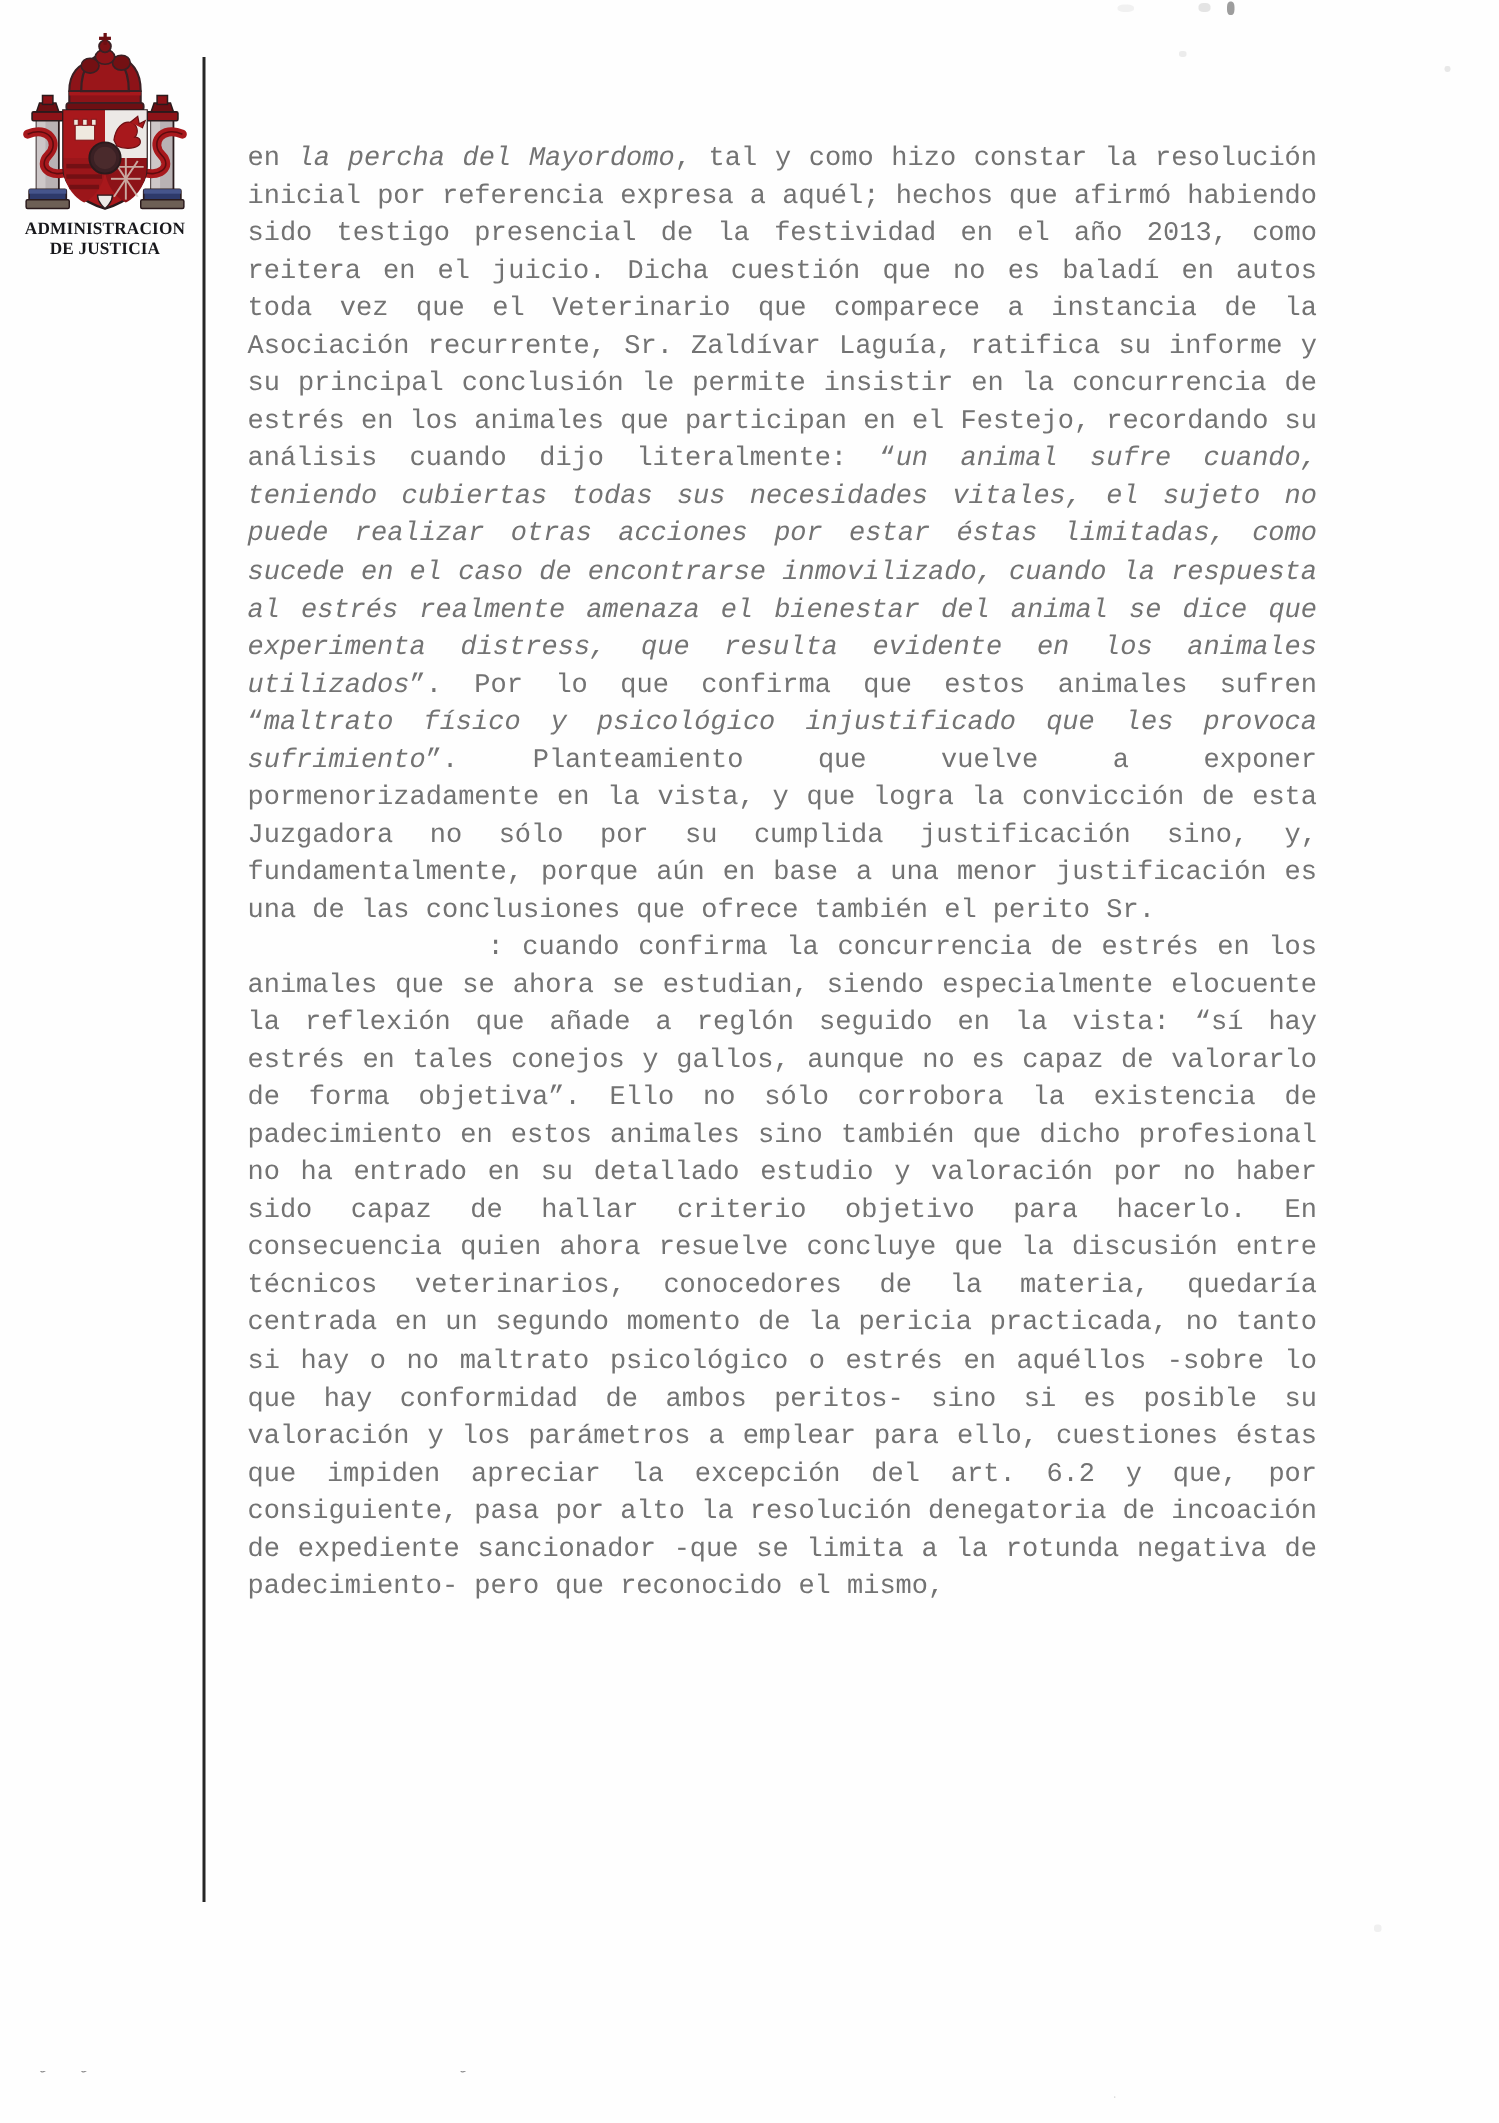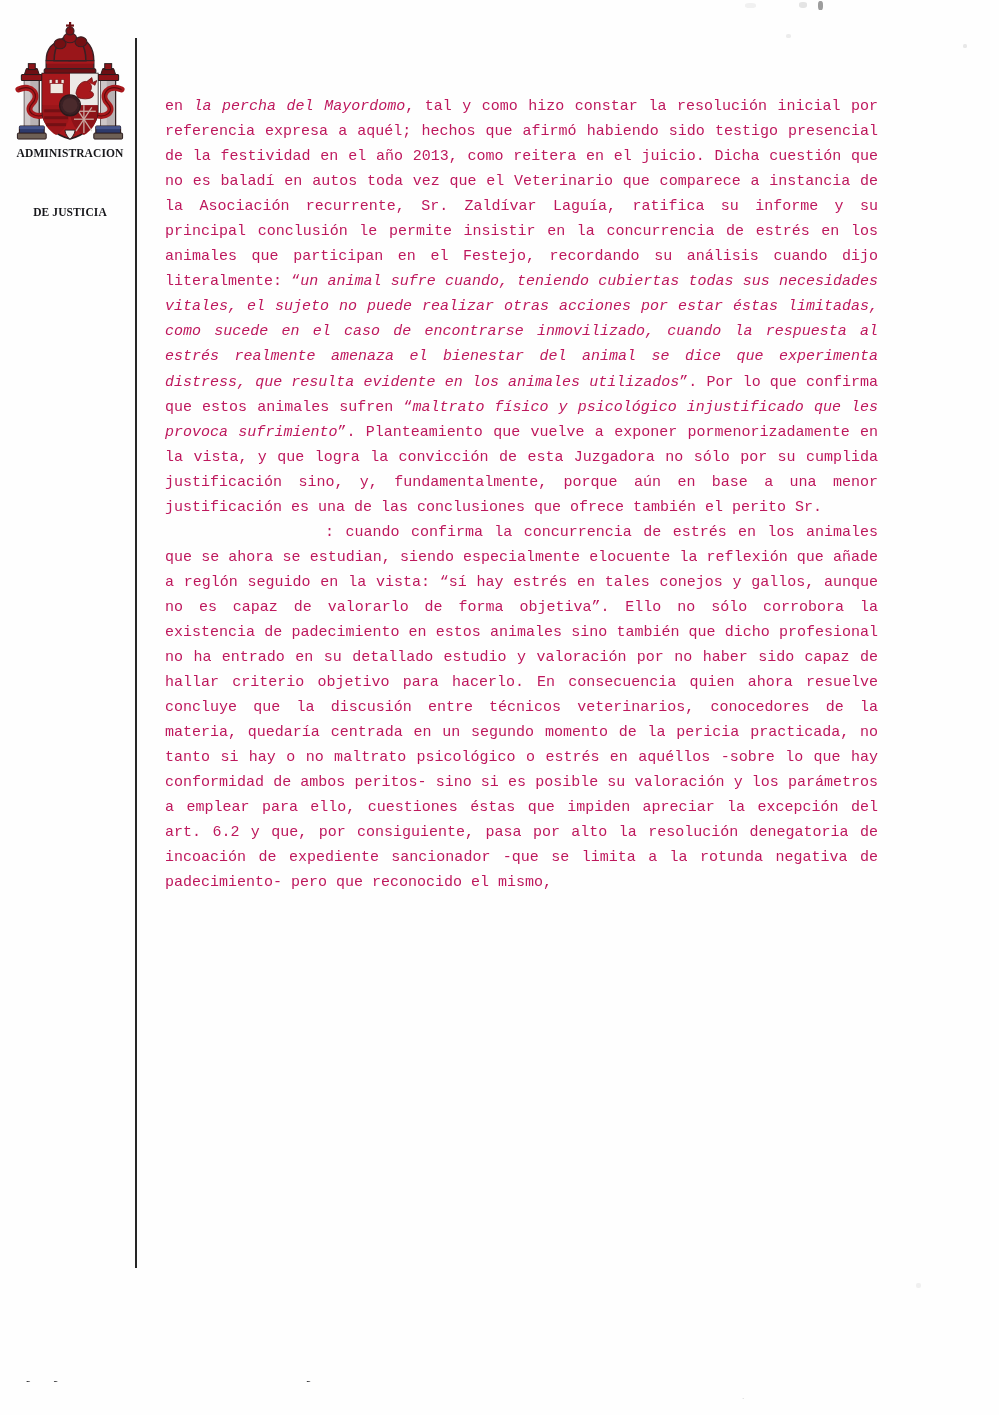--- a/index.html
+++ b/index.html
@@ -49,41 +49,41 @@
 
   #masthead-caption {
     margin-top: 2px;
     font-family: "Liberation Serif", "DejaVu Serif", serif;
     font-size: 11.5px;
     font-weight: bold;
     letter-spacing: 0.1px;
     color: #17171b;
     line-height: 13px;
   }
-  #masthead-caption .l2 { display: block; margin-top: 46px; }
+  #masthead-caption .l2 { display: block; }
 
   
   #vrule {
     position: absolute;
     left: 135px;
     top: 38px;
     width: 2px;
     height: 1230px;
     background: #262626;
   }
 
   
   #body-text {
     position: absolute;
     left: 165px;
     top: 94px;
     width: 713px;
-    font-size: 15px;
+    font-size: 18px;
     line-height: 25.05px;
-    color: #be185d;
+    color: #737373;
     text-align: justify;
     text-justify: inter-word;
     letter-spacing: 0px;
     word-spacing: 0px;
   }
   #body-text p {
     margin: 0;
     text-align: justify;
     text-align-last: left;
   }

